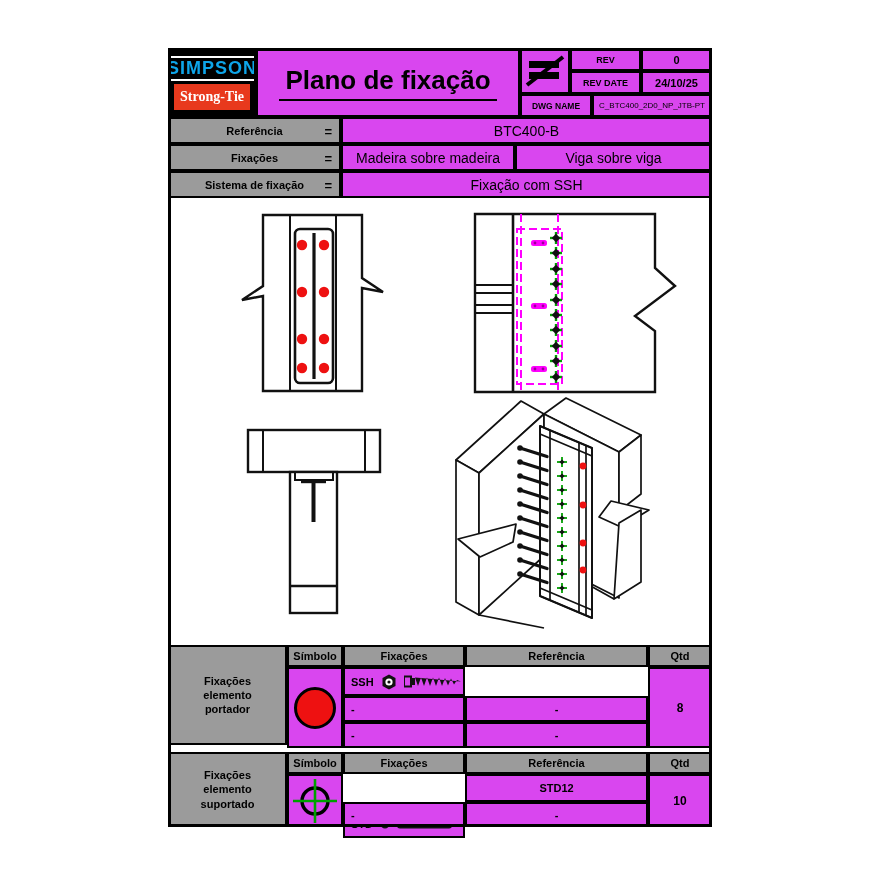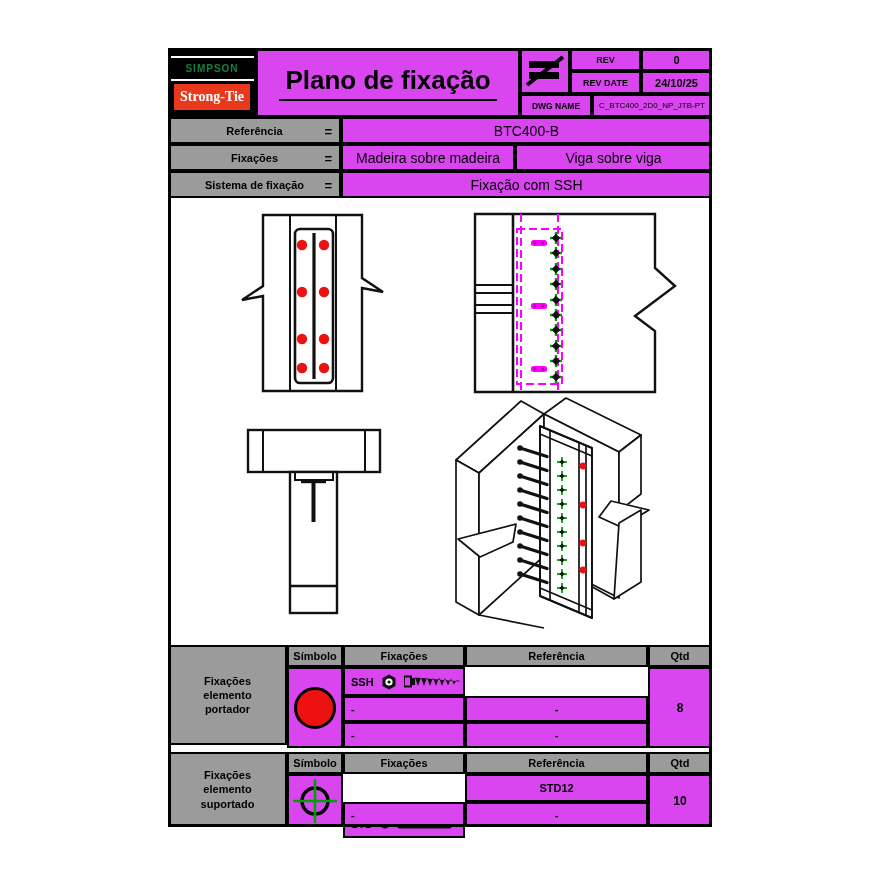--- a/index.html
+++ b/index.html
@@ -3,21 +3,21 @@
 <meta charset="utf-8">
 <style>
   html,body{margin:0;padding:0;background:#fff;}
   body{width:880px;height:880px;position:relative;font-family:"Liberation Sans",sans-serif;color:#000;}
   .sheet{position:absolute;left:168px;top:48px;width:544px;height:779px;}
   .frame{position:absolute;inset:0;border:3px solid #000;pointer-events:none;z-index:50;}
   .cell{position:absolute;box-sizing:border-box;border:2px solid #000;display:flex;align-items:center;justify-content:center;background:#d946ef;overflow:hidden;}
   .gray{background:#9b9b9b;}
   
   .h-logo{left:0;top:0;width:88px;height:69px;background:#000;flex-direction:column;gap:3px;padding:4px;}
-  .logo-top{box-sizing:border-box;width:93px;height:25px;border:2px solid #fff;background:#000;color:#15803d;font-weight:bold;font-size:10px;letter-spacing:1px;display:flex;align-items:center;justify-content:center;}
+  .logo-top{box-sizing:border-box;width:93px;height:25px;border:2px solid #fff;background:#000;color:#0ea5e9;font-weight:bold;font-size:18px;letter-spacing:1px;display:flex;align-items:center;justify-content:center;}
   .logo-bot{box-sizing:border-box;width:76px;height:26px;background:#e8391d;color:#fff;font-family:"Liberation Serif",serif;font-weight:bold;font-size:14px;display:flex;align-items:center;justify-content:center;}
   .h-title{left:88px;top:0;width:264px;height:69px;}
   .h-title span{font-size:26px;font-weight:bold;border-bottom:2px solid #000;padding:0 6px 3px 6px;}
   .h-sym{left:352px;top:0;width:50px;height:46px;}
   .h-revlab{left:402px;top:0;width:71px;height:23px;font-size:9px;font-weight:bold;}
   .h-revval{left:473px;top:0;width:71px;height:23px;font-size:11px;font-weight:bold;}
   .h-rdlab{left:402px;top:23px;width:71px;height:23px;font-size:9px;font-weight:bold;}
   .h-rdval{left:473px;top:23px;width:71px;height:23px;font-size:11px;font-weight:bold;}
   .h-dwglab{left:352px;top:46px;width:72px;height:23px;font-size:8.5px;font-weight:bold;}
   .h-dwgval{left:424px;top:46px;width:120px;height:23px;font-size:8px;font-weight:normal;}

